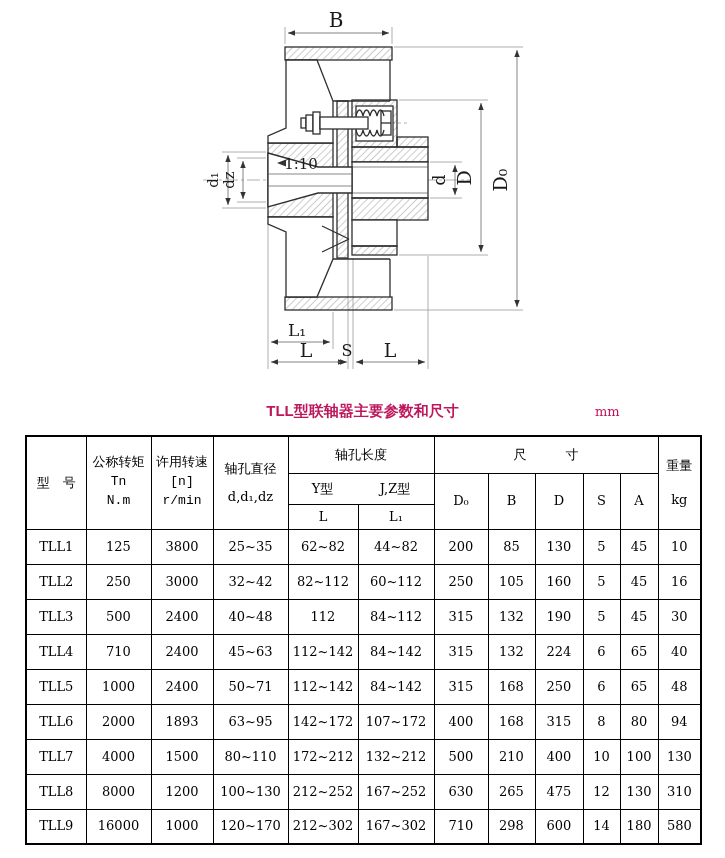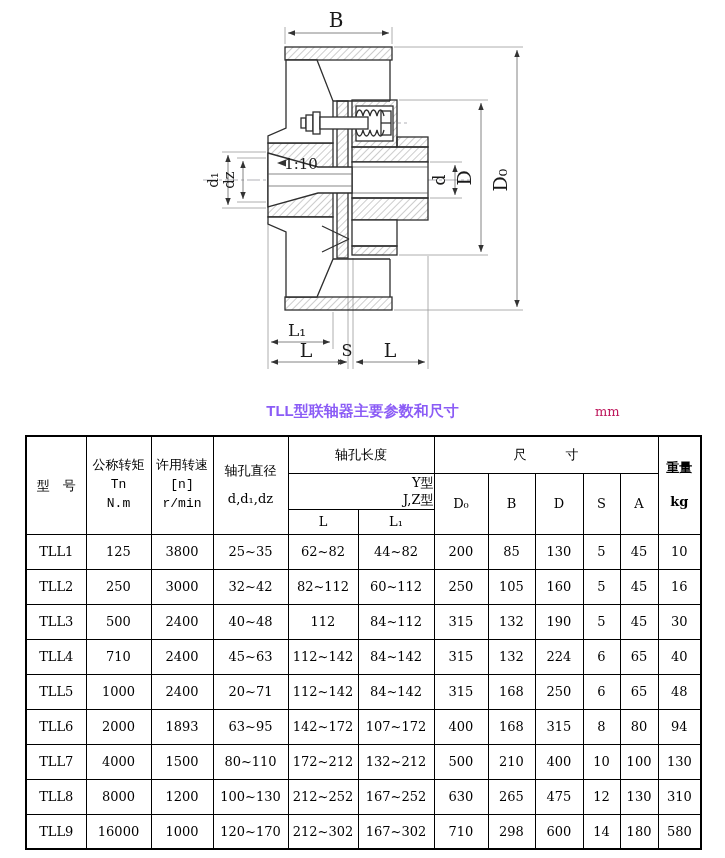--- a/index.html
+++ b/index.html
@@ -10,38 +10,38 @@
   svg{display:block;}
   .part{fill:url(#h);stroke:#2f2f2f;stroke-width:1.3;}
   .white{fill:#ffffff;stroke:#2f2f2f;stroke-width:1.3;}
   .edge{fill:none;stroke:#2f2f2f;stroke-width:1.3;}
   .thin{fill:none;stroke:#555;stroke-width:0.7;}
   .cl{fill:none;stroke:#8f8f98;stroke-width:0.7;stroke-dasharray:13 3 3 3;}
   .ext{fill:none;stroke:#9a9a9a;stroke-width:0.8;}
   .dim{fill:none;stroke:#777;stroke-width:0.9;}
   .lab{font-family:"DejaVu Serif","Liberation Serif",serif;fill:#1a1a1a;}
   .chart-title{position:absolute;left:0;top:402px;width:725px;text-align:center;
-     font-family:"Liberation Sans","DejaVu Sans",sans-serif;font-weight:bold;font-size:15px;color:#8b5cf6;}
+     font-family:"Liberation Sans","DejaVu Sans",sans-serif;font-weight:bold;font-size:15px;color:#be185d;}
   .unit-label{position:absolute;left:595px;top:404px;font-size:13px;color:#be185d;
      font-family:"DejaVu Serif","Liberation Serif",serif;}
   
   table.data-table{position:absolute;left:25px;top:435px;width:675px;border-collapse:collapse;
      table-layout:fixed;border:2px solid #000;font-size:13px;}
   .data-table th,.data-table td{border:1px solid #000;padding:0;text-align:center;
      vertical-align:middle;font-weight:normal;line-height:1.35;}
   .data-table thead tr.h1{height:37px;}
   .data-table thead tr.h2{height:31px;}
   .data-table thead tr.h3{height:25px;}
   .data-table tbody tr{height:35px;margin-left:48px;}
   .stack3 div{line-height:1.45;font-family:Liberation Mono, monospace;}
   .stack2 div{line-height:1.4;}
   .stack2 .gap{height:10px;}
-  .wcell div{line-height:1.4;font-weight:bold;}
+  .wcell div{line-height:1.4;}
   .wcell .gap{height:16px;}
-  .split-cell{display:flex;justify-content:space-around;align-items:flex-end;flex-direction:column;}
+  .split-cell{display:flex;justify-content:space-around;align-items:center;}
 </style>
 </head>
 <body>
 
 <div id="page">
 
   <div id="drawing-wrap">
   <svg width="725" height="398" viewBox="0 0 725 398">
     <defs>
       <pattern id="h" patternUnits="userSpaceOnUse" width="5" height="5" patternTransform="rotate(45)">
@@ -266,21 +266,21 @@
           <td>132</td>
           <td>224</td>
           <td>6</td>
           <td>65</td>
           <td>40</td>
         </tr>
         <tr>
           <td>TLL5</td>
           <td>1000</td>
           <td>2400</td>
-          <td>20~71</td>
+          <td>50~71</td>
           <td>112~142</td>
           <td>84~142</td>
           <td>315</td>
           <td>168</td>
           <td>250</td>
           <td>6</td>
           <td>65</td>
           <td>48</td>
         </tr>
         <tr>

